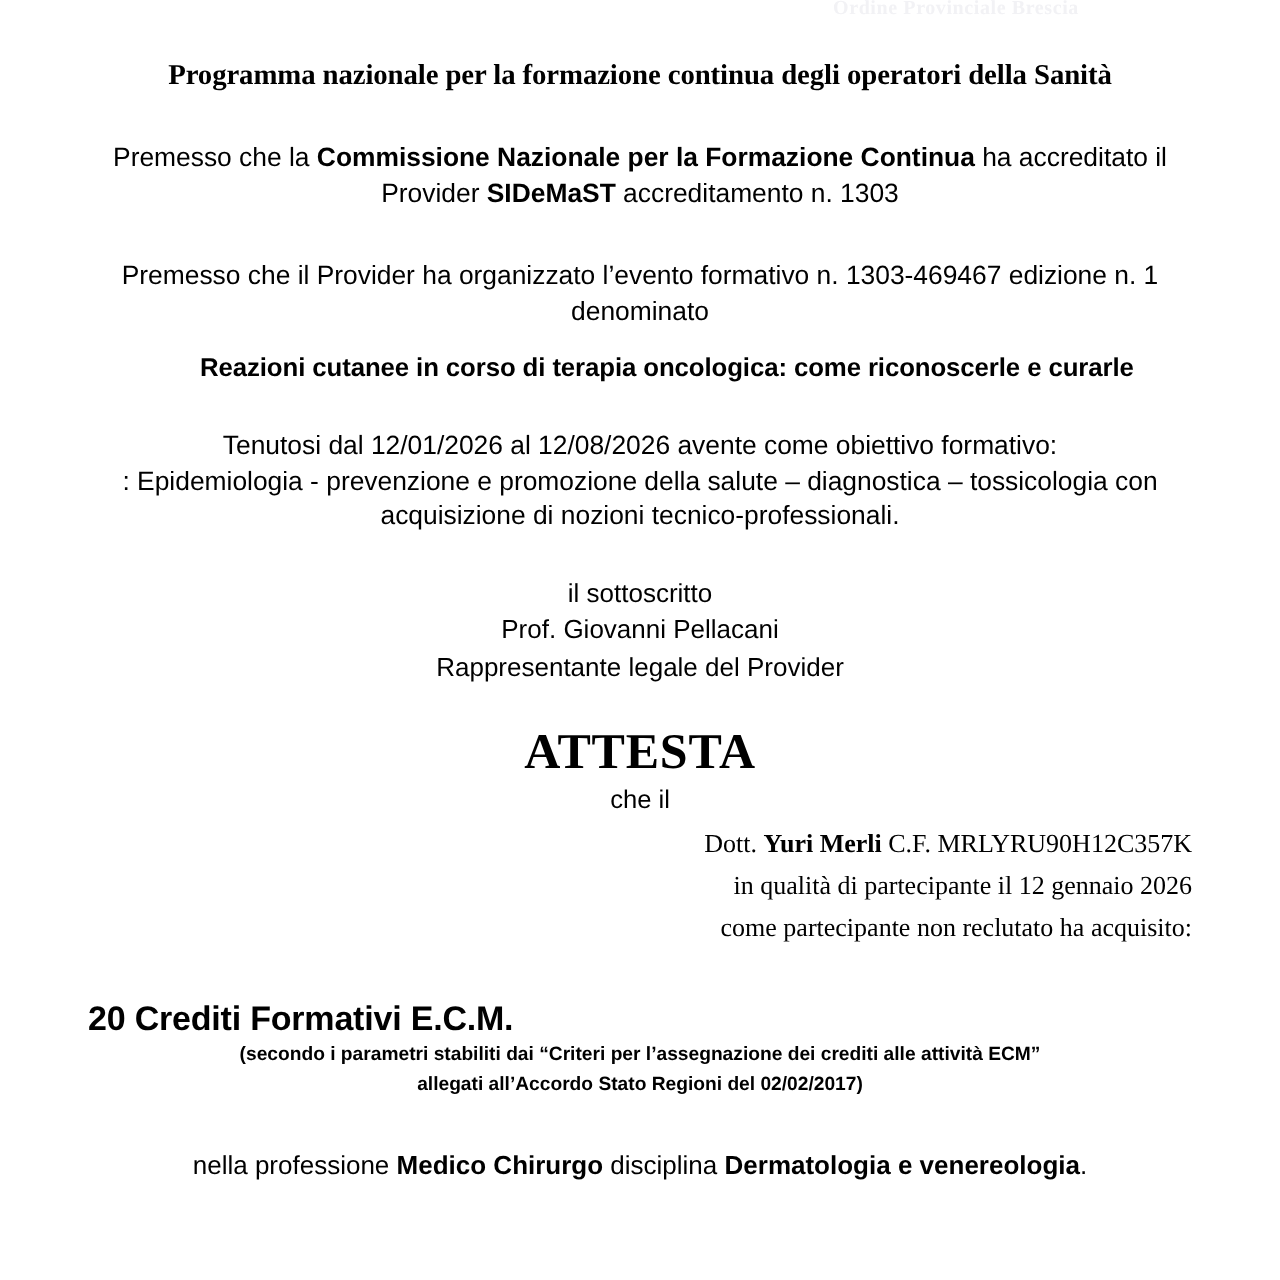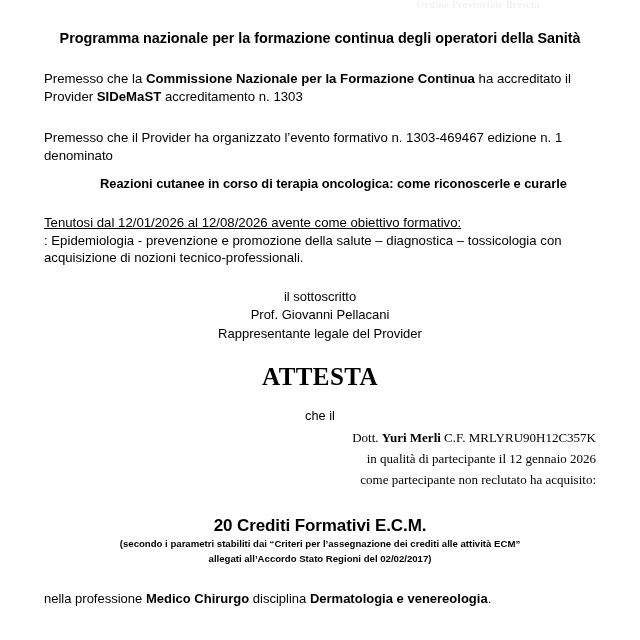--- a/index.html
+++ b/index.html
@@ -40,49 +40,49 @@
     letter-spacing: .3px;
     white-space: nowrap;
     overflow: hidden;
     height: 9px;
   }
 
   .doc-title {
     margin: 0;
     padding-top: 30px;
     text-align: center;
-    font-family: Liberation Sans, sans-serif;
+    font-family: Liberation Serif, serif;
     font-weight: bold;
     font-size: 14.4px;
     line-height: 17px;
     letter-spacing: -0.05px;
   }
 
   .para {
     font-size: 13.2px;
     line-height: 17.5px;
-    text-align: left;
+    text-align: center;
     margin: 0;
   }
   .p-premesso1 { margin-top: 23px; }
   .p-premesso2 { margin-top: 24px; }
 
   .b { font-weight: bold; }
 
   .event-title {
     margin: 4px;
     margin-top: 12px;
     padding-left: 52px;
     font-size: 12.9px;
     font-weight: bold;
     line-height: 16px;
     letter-spacing: -0.05px;
   }
 
-  .p-tenutosi { margin-top: 22px; text-decoration: underline; }
+  .p-tenutosi { margin-top: 22px; }
 
   .center-block {
     text-align: center;
     font-size: 13px;
     line-height: 18.5px;
   }
   .m-sottoscritto { margin-top: 21px; }
 
   .attesta {
     text-align: center;
@@ -90,47 +90,47 @@
     font-weight: bold;
     font-size: 25px;
     line-height: 26px;
     letter-spacing: 0.4px;
     margin-top: 21px;
   }
   .cheil {
     text-align: center;
     font-size: 12.8px;
     line-height: 18px;
-    margin-top: 17px;
+    margin-top: 1px;
   }
   .attesta-lines {
     text-align: right;
     font-size: 13px;
     line-height: 21px;
     margin-top: 2px;
     font-family: Liberation Serif, serif;
   }
 
   .credits {
-    text-align: center;
     font-weight: bold;
     font-size: 17px;
     line-height: 20px;
     margin-top: 26px;
     letter-spacing: -0.1px;
   }
   .credits-note {
     text-align: center;
     font-size: 9.6px;
     line-height: 14.5px;
     margin-top: 1px;
     font-weight: bold;
   }
 
   .profession {
+    text-align: center;
     font-size: 13px;
     line-height: 18px;
     margin-top: 24px;
   }
 </style>
 </head>
 <body>
 
 <div class="page">
 

